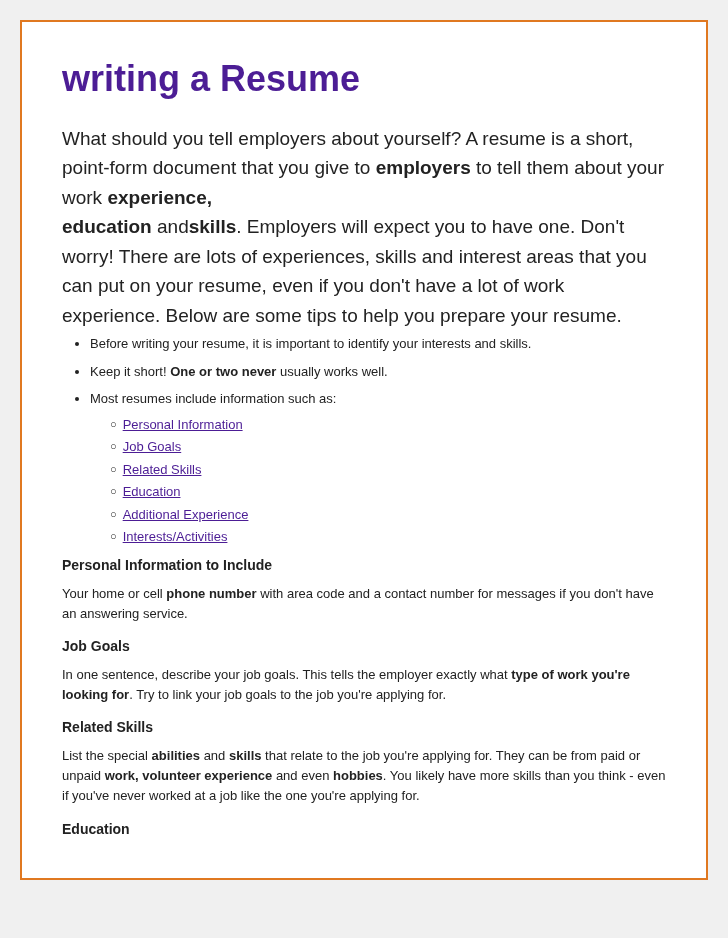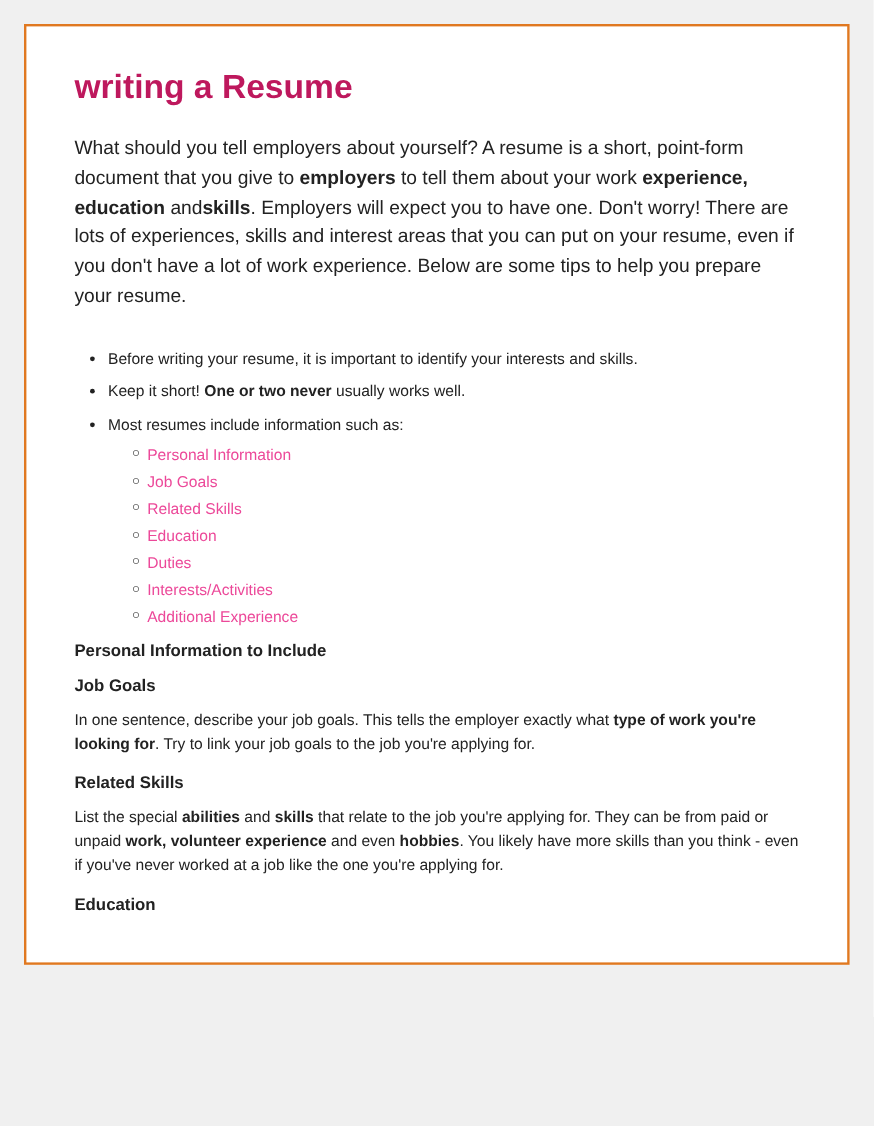--- a/index.html
+++ b/index.html
@@ -22,30 +22,30 @@
       width: 688px;
       background: #fff;
       border: 2px solid #e07820;
       padding: 30px 40px;
       font-size: 13px;
       line-height: 1.5;
       color: #222;
     }
 
     .page-title {
-      font-size: 28px;
+      font-size: 36px;
       font-weight: bold;
-      color: #be185d;
+      color: #4c1d95;
       margin-bottom: 18px;
       font-family: Arial, sans-serif;
     }
 
     .intro-paragraph {
-      margin-bottom: 28px;
-      font-size: 16px;
+      margin-bottom: 4px;
+      font-size: 19px;
       line-height: 1.55;
     }
 
     .section-heading-italic {
       font-style: italic;
       font-weight: bold;
       font-size: 14px;
       margin-bottom: 10px;
       margin-top: 18px;
     }
@@ -83,21 +83,22 @@
     }
 
     .sub-list li::before {
       content: "○";
       font-size: 11px;
       margin-top: 1px;
       flex-shrink: 0;
     }
 
     .link {
-      color: #ec4899;
+      color: #4c1d95;
+      text-decoration: underline;
       cursor: pointer;
     }
 
     .bold {
       font-weight: bold;
     }
 
     .paragraph {
       margin-bottom: 12px;
       font-size: 13px;
@@ -136,36 +137,36 @@
         <li>
           <a class="link">Job Goals</a>
         </li>
         <li>
           <a class="link">Related Skills</a>
         </li>
         <li>
           <a class="link">Education</a>
         </li>
         <li>
-          <a class="link">Duties</a>
+          <a class="link">Additional Experience</a>
         </li>
         <li>
           <a class="link">Interests/Activities</a>
-        </li>
-        <li>
-          <a class="link">Additional Experience</a>
         </li>
       </ul>
     </li>
   </ul>
 
   <p class="section-heading-bold">Personal Information to Include</p>
 
 
 
+  <p class="paragraph">
+    Your home or cell <span class="bold">phone number</span> with area code and a contact number for messages if you don't have an answering service.
+  </p>
 
   <p class="section-heading-bold">Job Goals</p>
 
   <p class="paragraph">
     In one sentence, describe your job goals. This tells the employer exactly what <span class="bold">type of work you're looking for</span>. Try to link your job goals to the job you're applying for.
   </p>
 
   <p class="section-heading-bold">Related Skills</p>
 
   <p class="paragraph">

